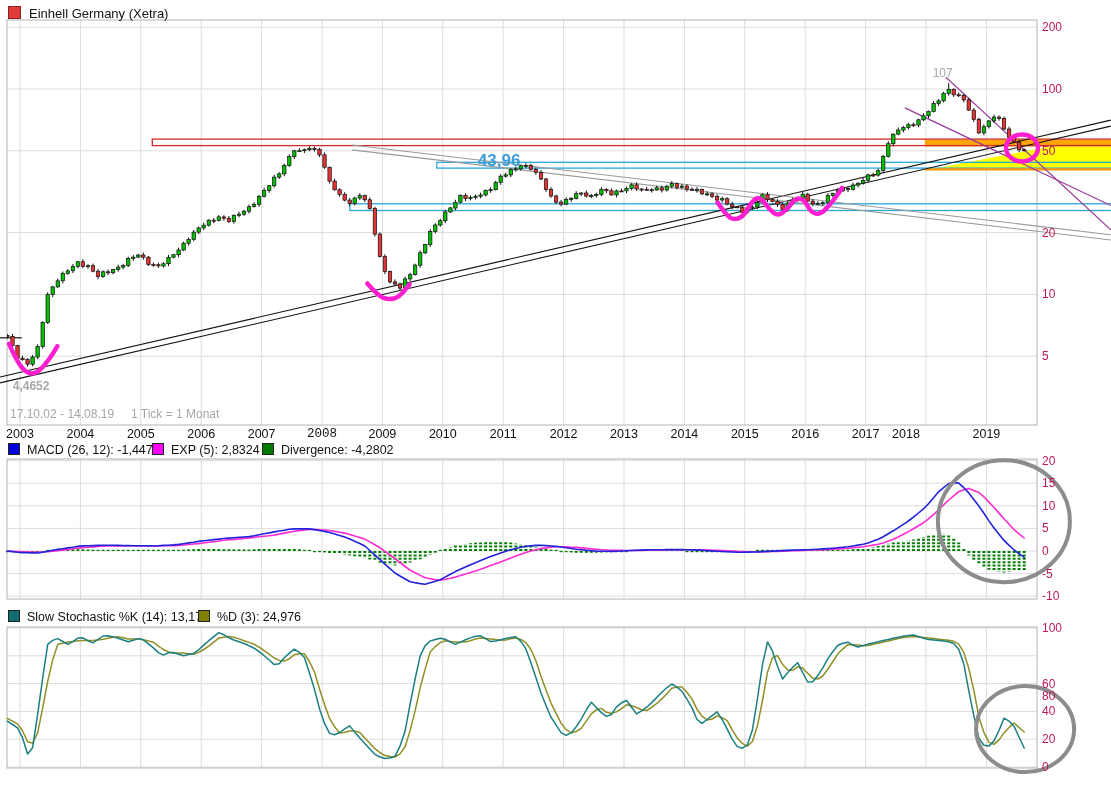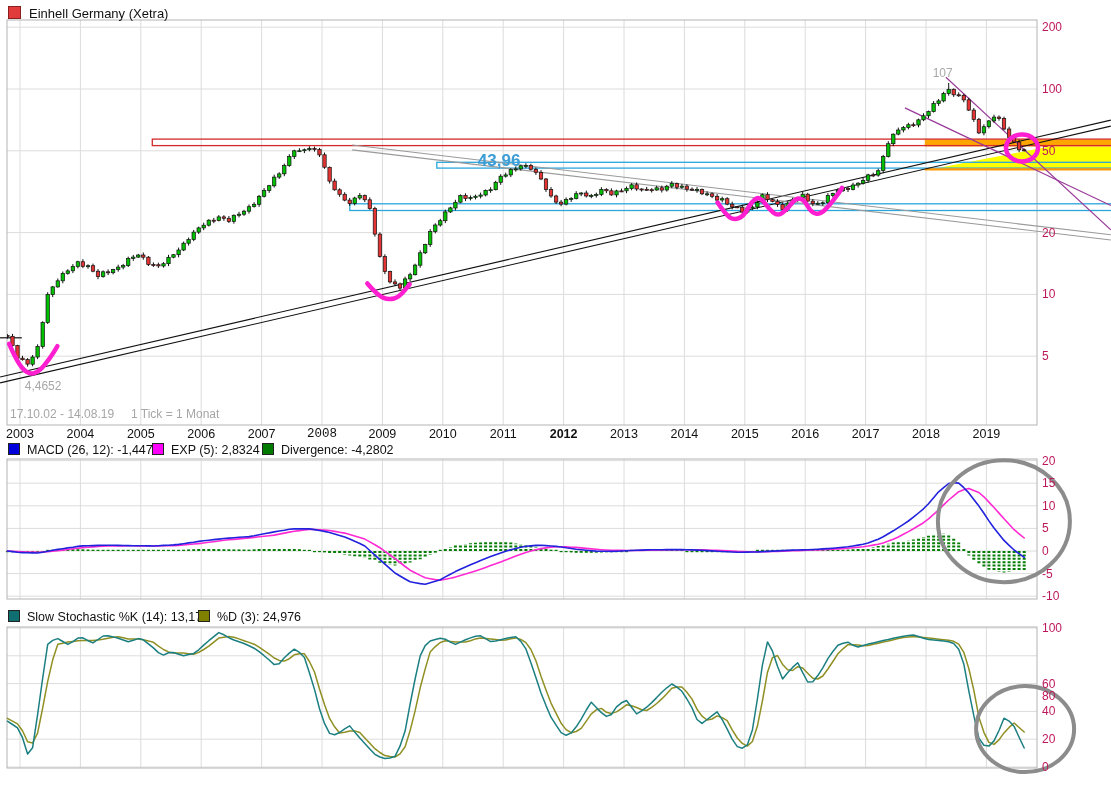--- a/index.html
+++ b/index.html
@@ -776,25 +776,25 @@
       <div class="tick" style="left: 1042px; top: 760px;">0</div>
       <div class="xtick" style="left: -2px; top: 427px;">2003</div>
       <div class="xtick" style="left: 58.4px; top: 427px;">2004</div>
       <div class="xtick" style="left: 118.8px; top: 427px;">2005</div>
       <div class="xtick" style="left: 179.2px; top: 427px;">2006</div>
       <div class="xtick" style="left: 239.6px; top: 427px;">2007</div>
       <div class="xtick" style="left: 300px; top: 427px; font-family: Liberation Mono, monospace;">2008</div>
       <div class="xtick" style="left: 360.4px; top: 427px;">2009</div>
       <div class="xtick" style="left: 420.8px; top: 427px;">2010</div>
       <div class="xtick" style="left: 481.2px; top: 427px;">2011</div>
-      <div class="xtick" style="left: 541.6px; top: 427px; font-weight: bold;">2012</div>
+      <div class="xtick" style="left: 541.6px; top: 427px;">2012</div>
       <div class="xtick" style="left: 602px; top: 427px;">2013</div>
       <div class="xtick" style="left: 662.4px; top: 427px;">2014</div>
       <div class="xtick" style="left: 722.8px; top: 427px;">2015</div>
       <div class="xtick" style="left: 783.2px; top: 427px;">2016</div>
       <div class="xtick" style="left: 843.6px; top: 427px;">2017</div>
-      <div class="xtick" style="left: 904px; top: 427px;">2018</div>
+      <div class="xtick" style="left: 884px; top: 427px;">2018</div>
       <div class="xtick" style="left: 964.4px; top: 427px;">2019</div>
       <div class="flabel" style="left: 932.644px; top: 66.2849px; color: rgb(168, 168, 168); font-size: 12px; font-weight: 400;">107</div>
-      <div class="flabel" style="left: 12.752px; top: 379.084px; color: rgb(168, 168, 168); font-size: 12px; font-weight: 400; margin-left: 12px;">4,4652</div>
+      <div class="flabel" style="left: 12.752px; top: 379.084px; color: rgb(168, 168, 168); font-size: 12px; font-weight: 700;">4,4652</div>
       <div class="flabel" style="left: 477.832px; top: 150.832px; color: rgb(61, 157, 214); font-size: 17px; font-weight: 700;">43,96</div>
     </div>
 </div>
 
 </body></html>

